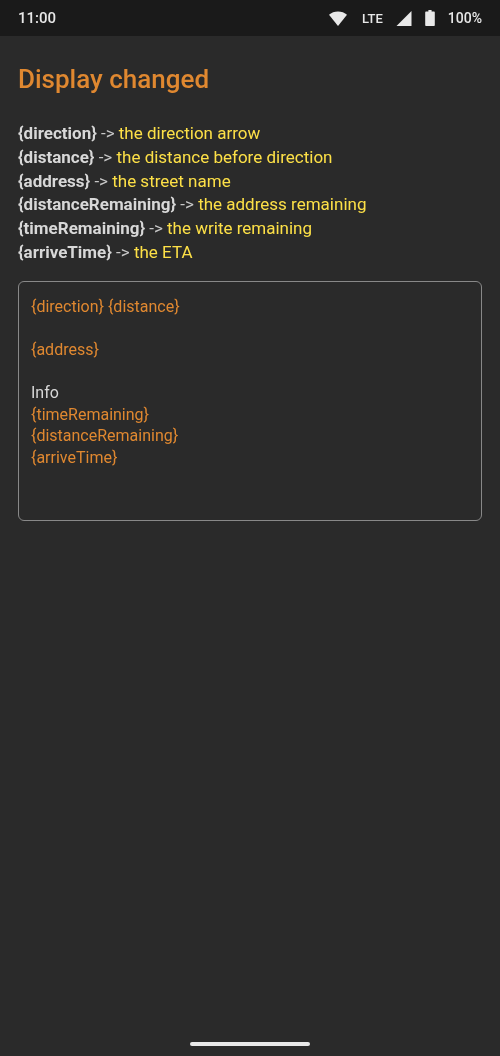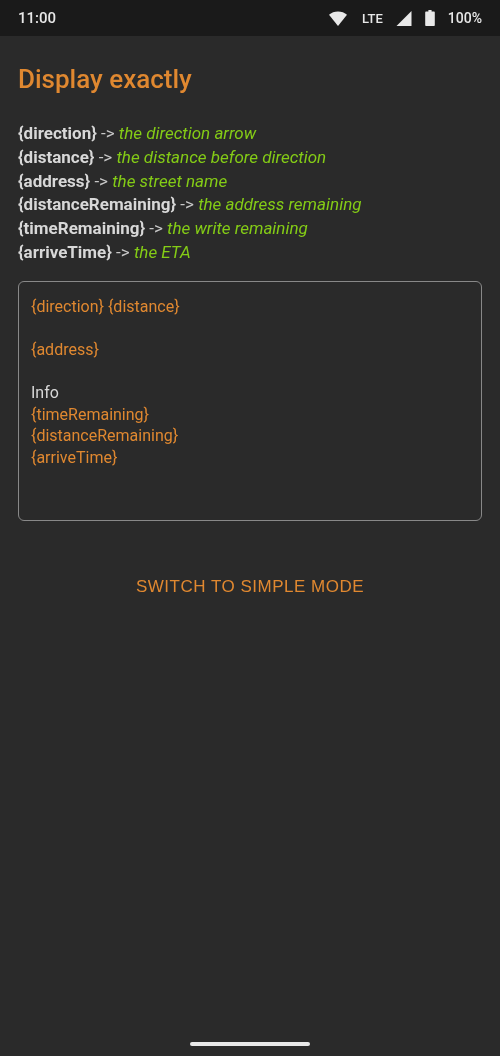--- a/index.html
+++ b/index.html
@@ -56,22 +56,21 @@
       color: #c8c8c8;
     }
     .ph-key {
       font-weight: 700;
       color: #d8d8d8;
     }
     .ph-arrow {
       color: #c8c8c8;
     }
     .ph-desc {
-      font-style: italic;
-      color: #84cc16;
+      color: #fde047;
     }
     .template-box {
       border: 1px solid #888;
       border-radius: 6px;
       padding: 14px 12px;
       margin-top: 16px;
       font-size: 16px;
       line-height: 1.35;
       font-family: Roboto, Arial, sans-serif;
       white-space: pre-wrap;
@@ -121,37 +120,36 @@
         <path fill="#e8e8e8" d="M0 20 L20 20 L20 0 Z"></path>
       </svg>
     <svg width="10" height="16" viewBox="0 0 12 20">
         <path fill="#e8e8e8" d="M4 0 h4 v2 h3 a1 1 0 0 1 1 1 v16 a1 1 0 0 1 -1 1 h-10 a1 1 0 0 1 -1 -1 v-16 a1 1 0 0 1 1 -1 h3 z"></path>
       </svg>
     <span style="font-size:14px;">100%</span>
   </div>
 </div>
 
 <div class="content">
-  <div class="title">Display exactly</div>
+  <div class="title">Display changed</div>
 
 
   <div class="placeholder-list" id="placeholder-list">
       <div><span class="ph-key">{direction}</span><span class="ph-arrow"> -&gt; </span><span class="ph-desc">the direction arrow</span></div>
       <div><span class="ph-key">{distance}</span><span class="ph-arrow"> -&gt; </span><span class="ph-desc">the distance before direction</span></div>
       <div><span class="ph-key">{address}</span><span class="ph-arrow"> -&gt; </span><span class="ph-desc">the street name</span></div>
       <div><span class="ph-key">{distanceRemaining}</span><span class="ph-arrow"> -&gt; </span><span class="ph-desc">the address remaining</span></div>
       <div><span class="ph-key">{timeRemaining}</span><span class="ph-arrow"> -&gt; </span><span class="ph-desc">the write remaining</span></div>
       <div><span class="ph-key">{arriveTime}</span><span class="ph-arrow"> -&gt; </span><span class="ph-desc">the ETA</span></div>
     </div>
 
   <div class="template-box" id="template-box"><span class="tok">{direction}</span><span class="plain"> </span><span class="tok">{distance}</span><span class="plain">
 
 </span><span class="tok">{address}</span><span class="plain">
 
 </span><span class="plain">Info
 </span><span class="tok">{timeRemaining}</span><span class="plain">
 </span><span class="tok">{distanceRemaining}</span><span class="plain">
 </span><span class="tok">{arriveTime}</span></div>
 
-  <button class="switch-button">SWITCH TO SIMPLE MODE</button>
 </div>
 
 <div class="nav-bar"></div>
 
 </body></html>

